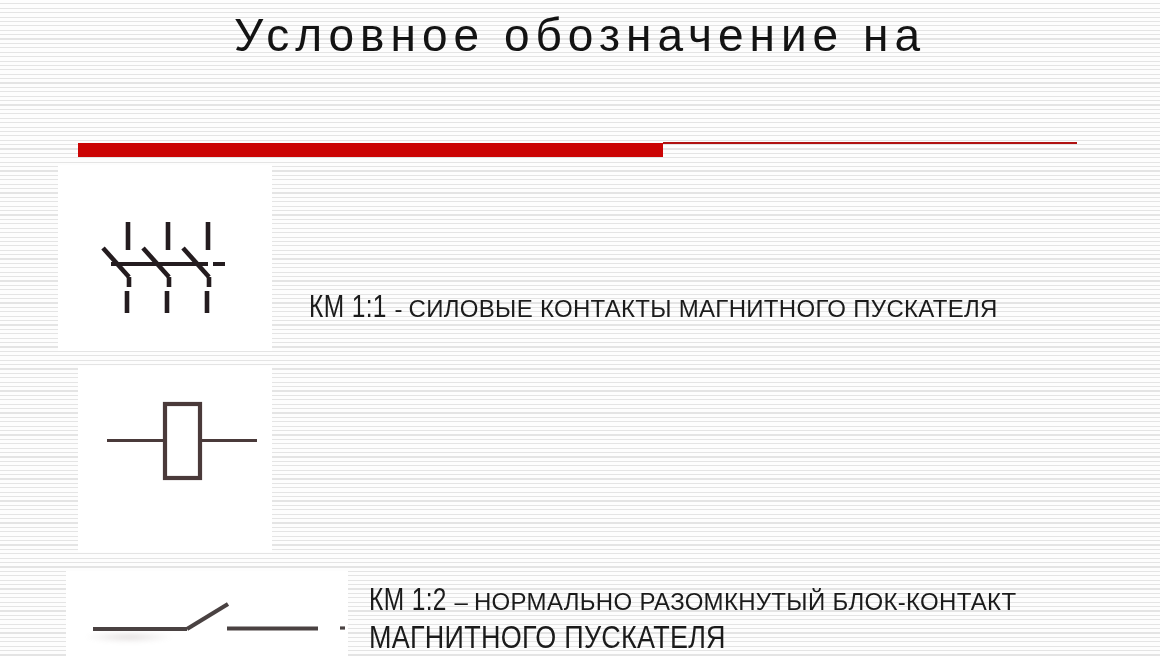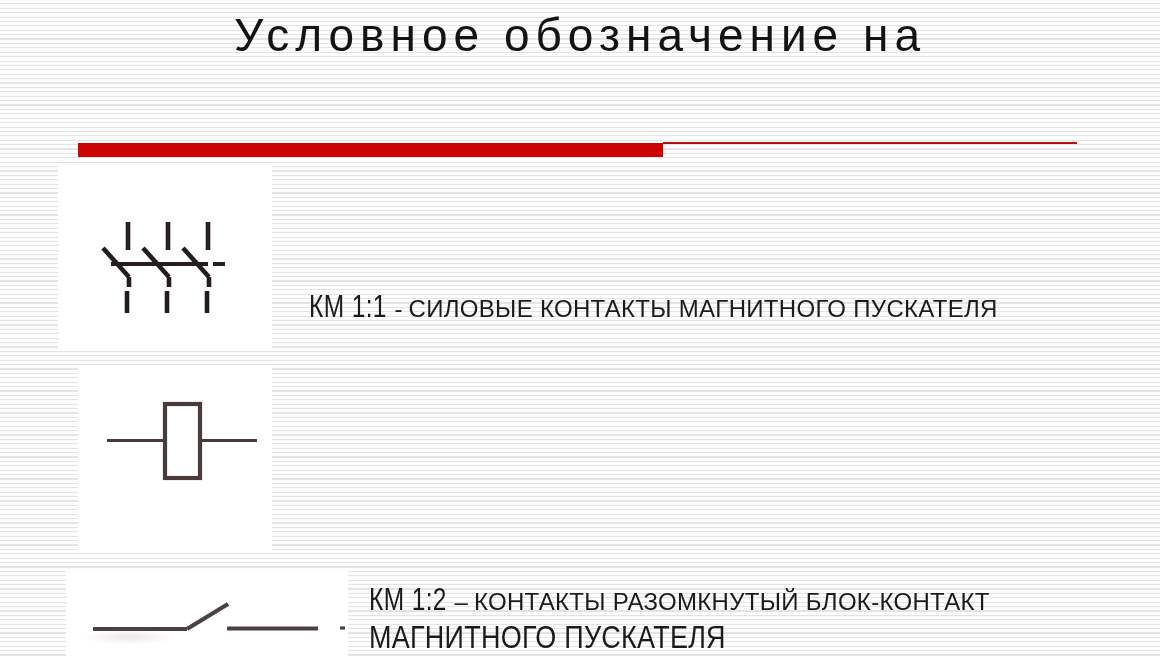--- a/index.html
+++ b/index.html
@@ -123,17 +123,17 @@
     </svg>
     <div class="smudge"></div>
   </div>
 
   <div class="rowtext row1">
     <span class="code c6">КМ 1:1</span><span class="sep">-</span><span class="desc">СИЛОВЫЕ КОНТАКТЫ МАГНИТНОГО ПУСКАТЕЛЯ</span>
   </div>
 
 
   <div class="rowtext row3">
-    <span class="line line1"><span class="code c6">КМ 1:2</span><span class="sep">–</span><span class="desc">КОНТАКТЫ РАЗОМКНУТЫЙ БЛОК-КОНТАКТ</span></span>
+    <span class="line line1"><span class="code c6">КМ 1:2</span><span class="sep">–</span><span class="desc">НОРМАЛЬНО РАЗОМКНУТЫЙ БЛОК-КОНТАКТ</span></span>
     <span class="line line2"><span class="desc-big">МАГНИТНОГО ПУСКАТЕЛЯ</span></span>
   </div>
 
 </div>
 
 </body></html>

